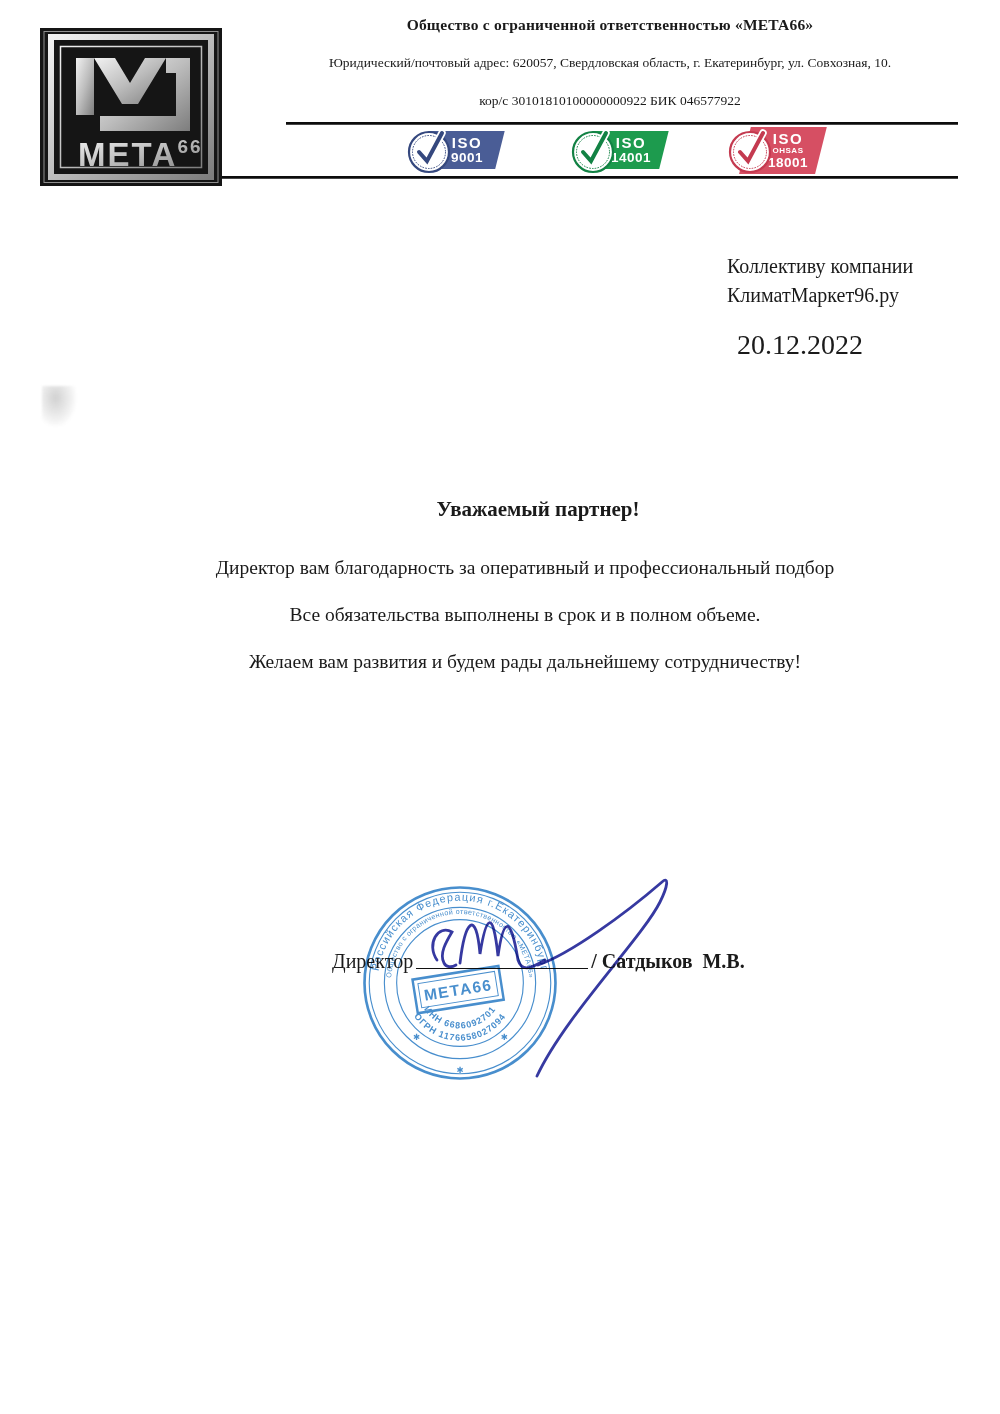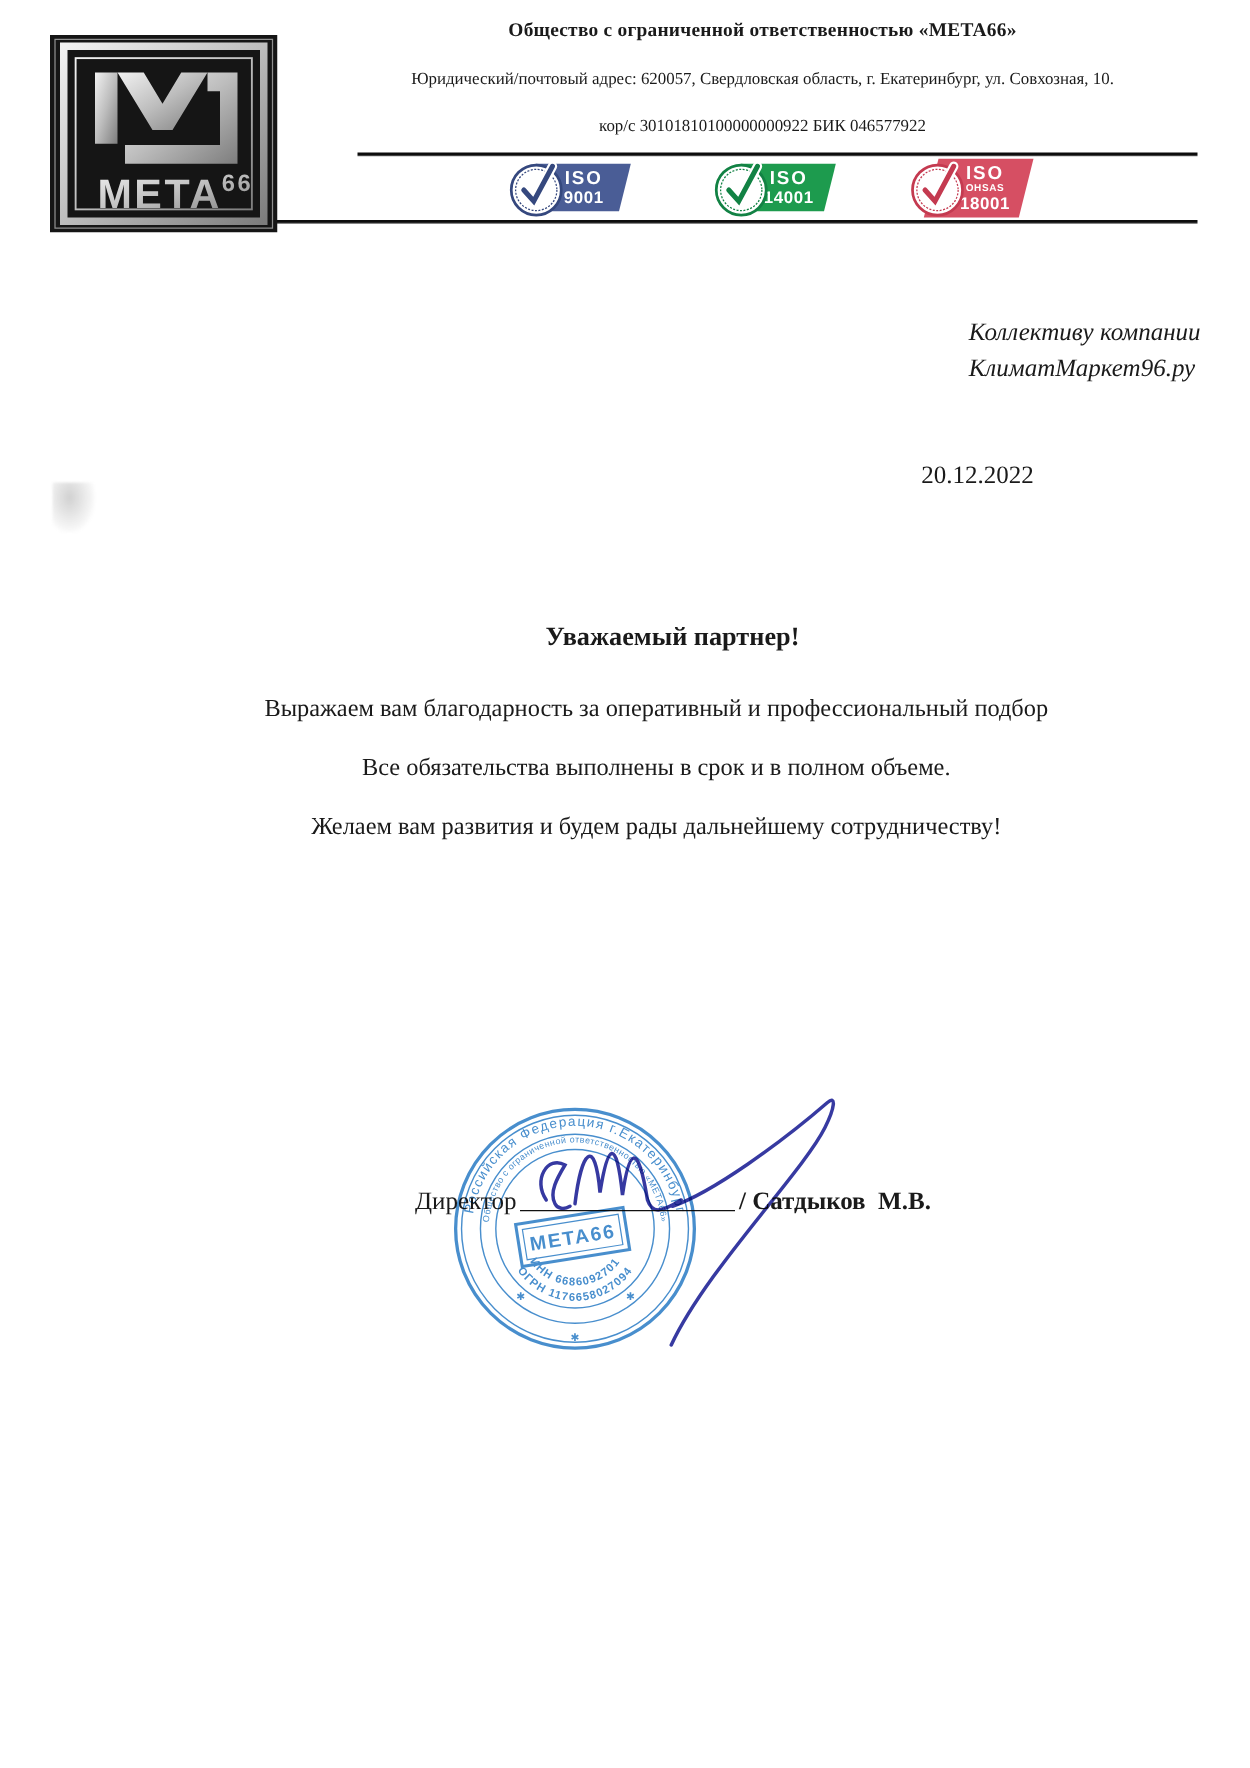--- a/index.html
+++ b/index.html
@@ -23,22 +23,22 @@
   .plate .inner{display:block;transform:skewX(14deg);
                 font-family:"Liberation Sans", sans-serif;}
   .iso-label{display:block;font-weight:800;font-size:15px;letter-spacing:1.5px;}
   .iso-sub{display:block;font-weight:700;font-size:8px;letter-spacing:.5px;margin-top:1px;}
   .iso-num{display:block;font-weight:600;font-size:13.5px;margin-top:1px;letter-spacing:.5px;}
   .plate-blue{background:#4a5d96;}
   .plate-green{background:#1d9b4e;}
   .plate-red{background:#d64f63;}
 
   
-  .addressee{position:absolute;left:775px;top:252px;font-size:20px;line-height:29px;font-style:italic;}
-  .date{position:absolute;left:737px;top:369px;font-size:20px;}
+  .addressee{position:absolute;left:727px;top:252px;font-size:20px;line-height:29px;}
+  .date{position:absolute;left:737px;top:329px;font-size:28px;}
   .salutation{position:absolute;left:103px;top:497px;width:870px;text-align:center;
               font-size:21px;font-weight:bold;}
   .body-block{position:absolute;left:60px;top:556px;width:930px;text-align:center;
               font-size:19.5px;}
   .body-block p{margin:0 0 24px 0;line-height:23px;}
 
   
   .sig-row{position:absolute;left:332px;top:950px;display:flex;align-items:flex-end;
            font-size:20px;z-index:1;}
   .sig-line{display:inline-block;width:172px;border-bottom:1.6px solid #111;
@@ -137,21 +137,21 @@
   </div>
 
   <div class="addressee">
     <div>Коллективу компании</div>
     <div>КлиматМаркет96.ру</div>
   </div>
   <div class="date">20.12.2022</div>
 
   <div class="salutation">Уважаемый партнер!</div>
   <div class="body-block">
-    <p>Выражаем вам благодарность за оперативный и профессиональный подбор</p>
+    <p>Директор вам благодарность за оперативный и профессиональный подбор</p>
     <p>Все обязательства выполнены в срок и в полном объеме.</p>
     <p>Желаем вам развития и будем рады дальнейшему сотрудничеству!</p>
   </div>
 
   <div class="sig-row">
     <span>Директор</span>
     <span class="sig-line"></span>
     <span class="sig-name">/ Сатдыков  М.В.</span>
   </div>
 

